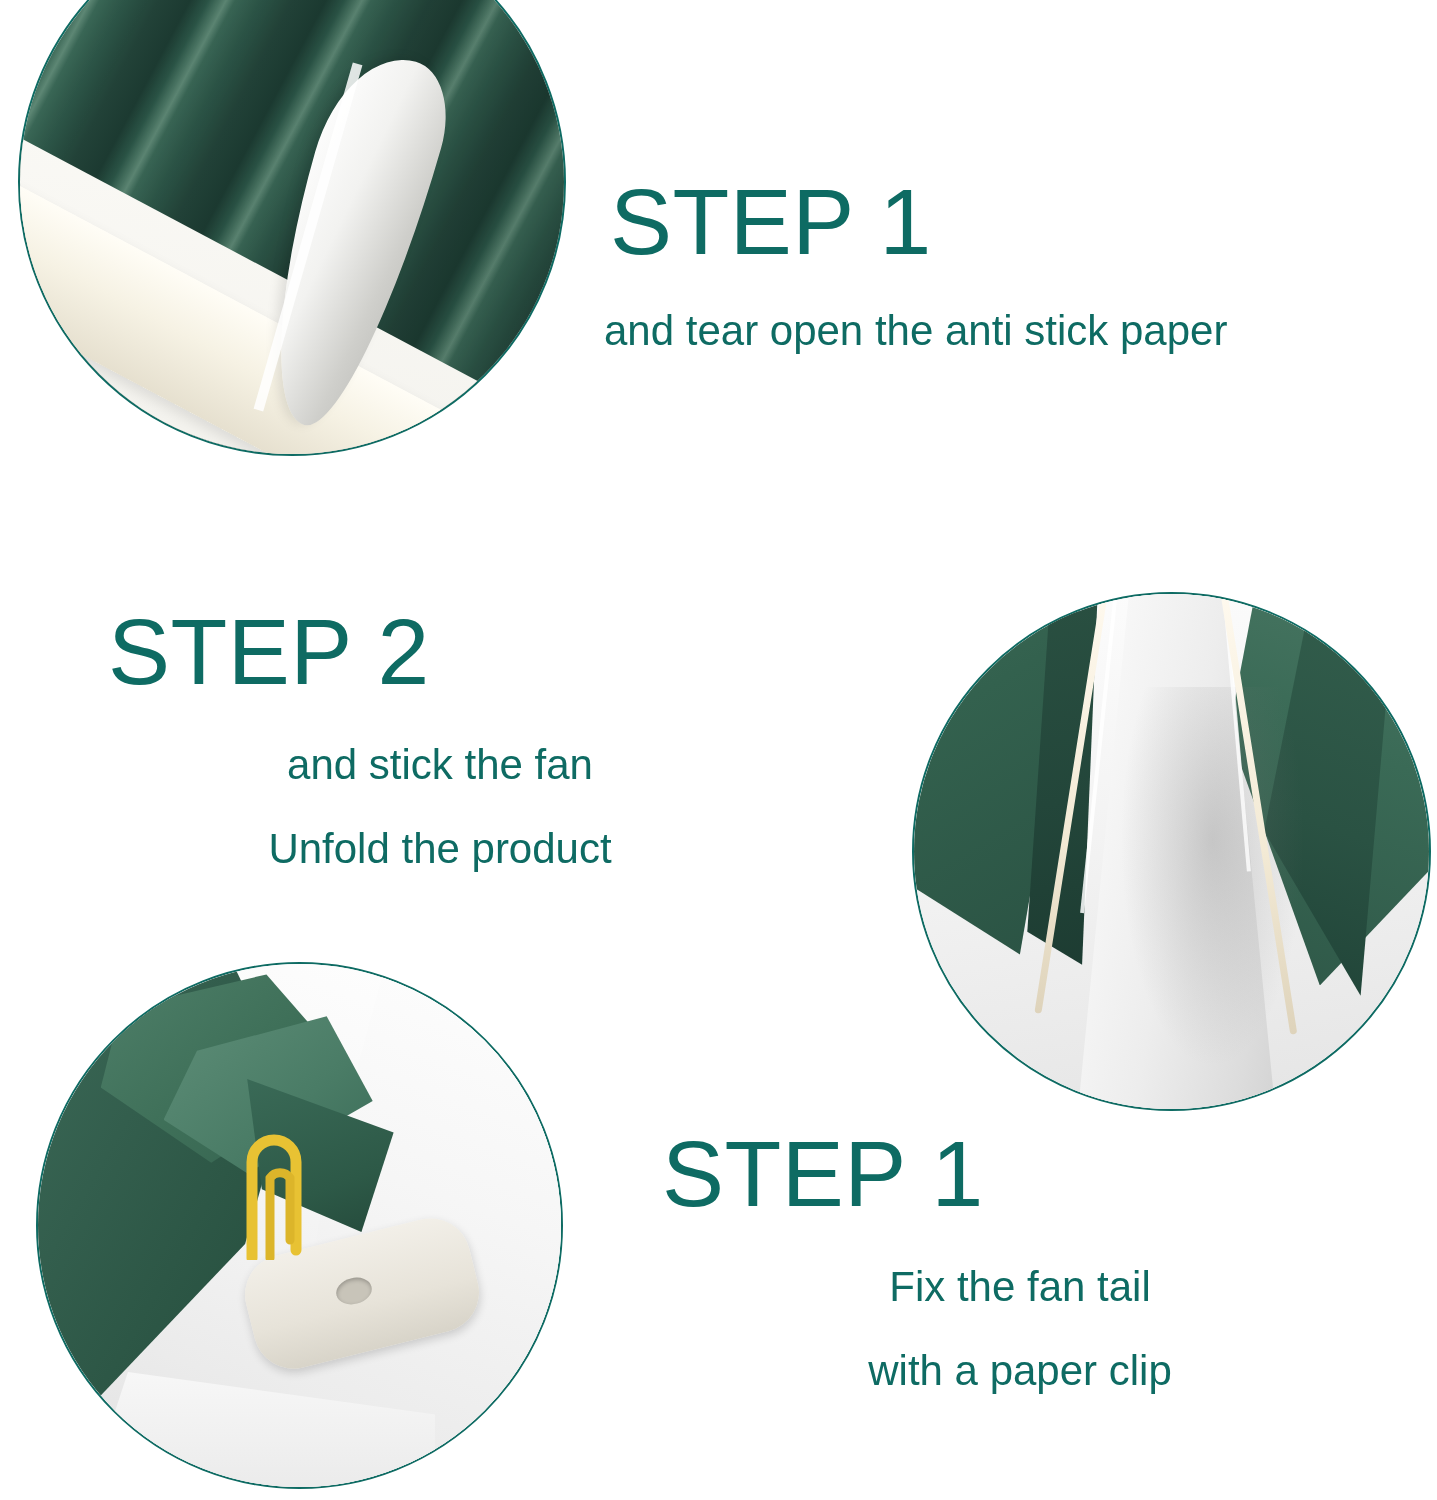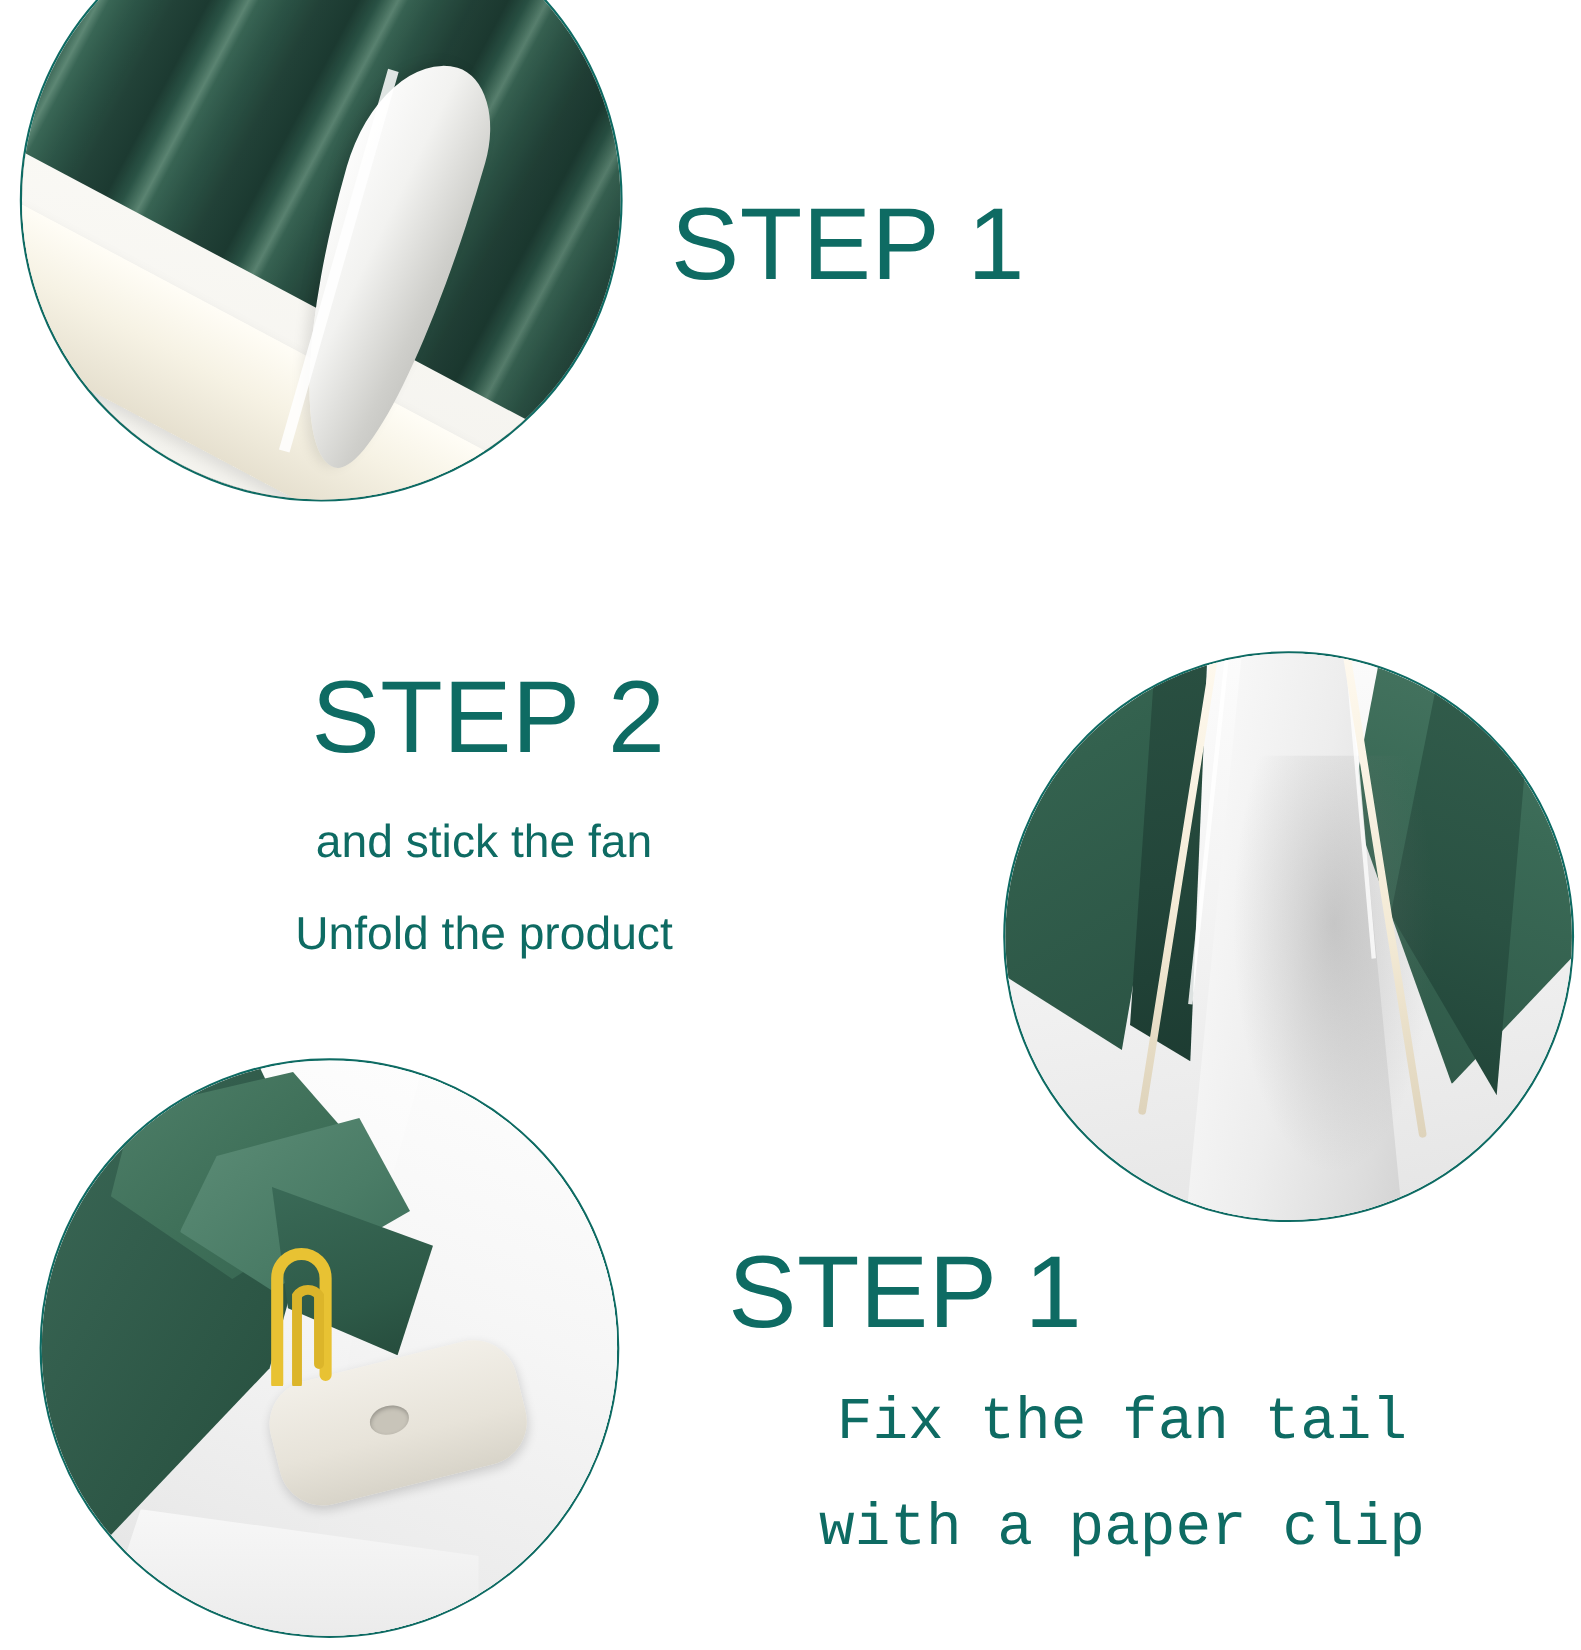--- a/index.html
+++ b/index.html
@@ -300,45 +300,46 @@
     color: #0e6b63;
     font-weight: 400;
     white-space: nowrap;
   }
 
   #step-1 { left: 604px; top: 176px; text-align: left; }
   #step-1 .step-title { font-size: 93px; margin: 0 0 38px 6px; }
   #step-1 .step-line { font-size: 42px; margin: 0 0 34px 0; }
 
   #step-2 { left: 100px; top: 606px; text-align: center; width: 680px; }
-  #step-2 .step-title { font-size: 93px; margin: 0 0 42px 0; text-align: center; padding-left: 8px;}
+  #step-2 .step-title { font-size: 93px; margin: 0 0 42px 0; text-align: left; padding-left: 8px;}
   #step-2 .step-line { font-size: 42px; margin: 0 0 36px 0; }
 
   #step-3 { left: 650px; top: 1128px; text-align: center; width: 740px; }
   #step-3 .step-title { font-size: 93px; margin: 0 0 42px 0; text-align: left; padding-left: 12px; }
-  #step-3 .step-line { font-size: 54px; margin: 16px 0 36px 0; font-family: Liberation Mono, monospace; }
+  #step-3 .step-line { font-size: 42px; margin: 16px 0 36px 0; }
 </style>
 </head>
 <body>
 
 <div id="page">
 
   <div class="photo" id="photo-1">
     <div class="inner">
       <div class="layer c1-green"></div>
       <div class="layer c1-greenshade"></div>
       <div class="layer c1-white-panel"></div>
       <div class="layer c1-cream-band"></div>
       <div class="layer c1-peel"></div>
       <div class="layer c1-peel-edge"></div>
     </div>
   </div>
 
   <div class="step-block" id="step-1">
     <div class="step-title">STEP 1</div>
+    <div class="step-line">and tear open the anti stick paper</div>
   </div>
 
   <div class="step-block" id="step-2">
     <div class="step-title">STEP 2</div>
     <div class="step-line">and stick the fan</div>
     <div class="step-line">Unfold the product</div>
   </div>
 
   <div class="photo" id="photo-2">
     <div class="inner">

